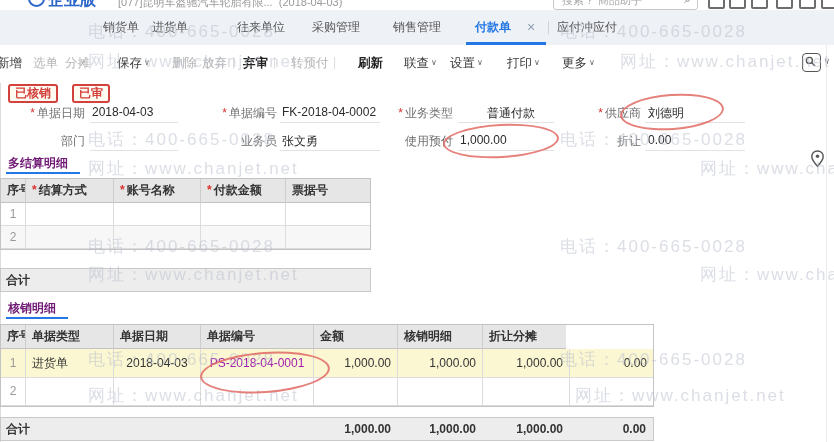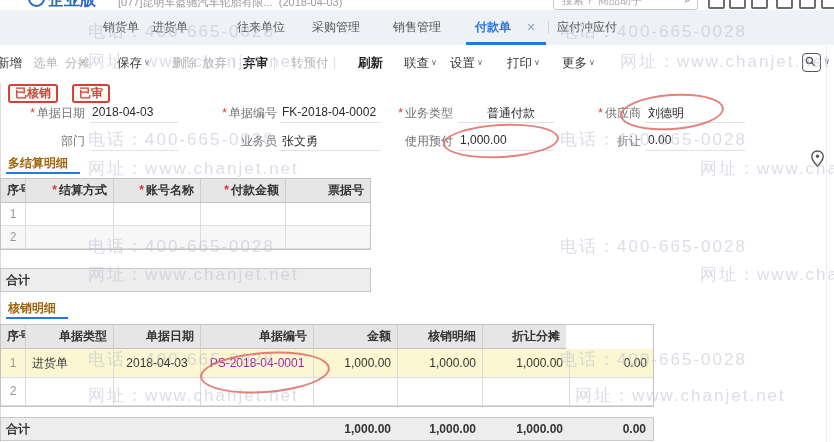--- a/index.html
+++ b/index.html
@@ -42,30 +42,30 @@
   .stamp{position:absolute;top:84px;height:15px;line-height:15px;padding:0 5px;border:2px solid #d3413c;
          border-radius:3px;color:#d3413c;font-weight:bold;font-size:12px;background:#fefbf2;}
 
   
   .flabel{position:absolute;text-align:right;color:#707070;white-space:nowrap;}
   .fvalue{position:absolute;color:#2b2b2b;white-space:nowrap;}
   .star{color:#d9332e;margin-right:2px;}
   .fline{position:absolute;height:1px;background:#e2e2e2;}
 
   
-  .sectab{position:absolute;color:#a16207;font-weight:bold;cursor:pointer;}
+  .sectab{position:absolute;color:#701a75;font-weight:bold;cursor:pointer;}
   .secline{position:absolute;height:2px;background:#2478e5;}
 
   
   .tbl{position:absolute;border:1px solid #c3c3c3;box-sizing:border-box;background:#fff;}
   .trow{display:flex;}
   .tcell{box-sizing:border-box;border-right:1px solid #dcdcdc;border-bottom:1px solid #dcdcdc;
          padding:0 6px;overflow:hidden;white-space:nowrap;}
   .trow .tcell:last-child{border-right:none;}
-  .thead .tcell{background:#e6e6e6;font-weight:bold;text-align:right;color:#333;border-right:1px solid #cdcdcd;border-bottom:1px solid #c3c3c3;}
+  .thead .tcell{background:#e6e6e6;font-weight:bold;text-align:left;color:#333;border-right:1px solid #cdcdcd;border-bottom:1px solid #c3c3c3;}
   .rownum{color:#999;text-align:center;}
   .num{text-align:right;}
   .ctr{text-align:center;}
   .hl .tcell{background:#fbf7d2;}
   .alt .tcell{background:#f7f7f7;}
   .link{color:#a21caf;cursor:pointer;}
 
   .totalbar{position:absolute;background:#ededed;border:1px solid #c9c9c9;box-sizing:border-box;display:flex;align-items:center;font-weight:bold;}
   .totalbar .tlabel{padding-left:5px;}
   .tbcell{box-sizing:border-box;padding:0 6px;text-align:right;}

